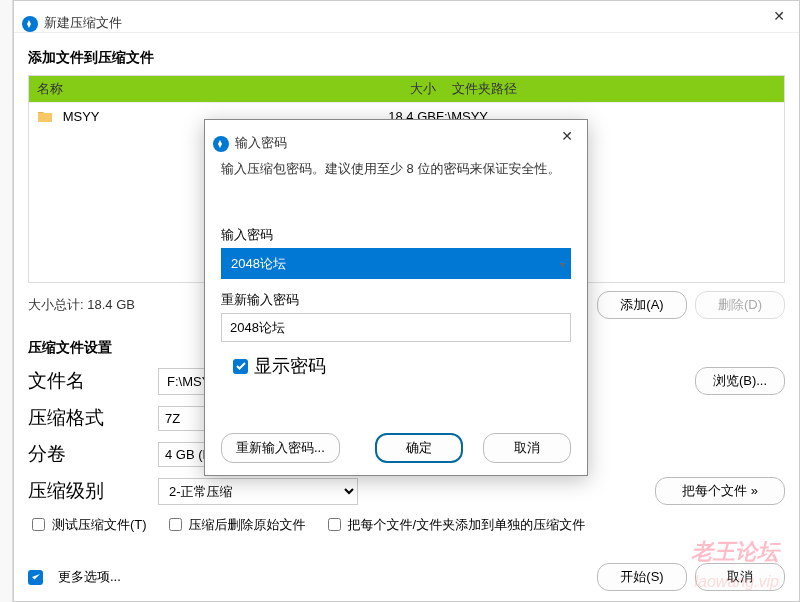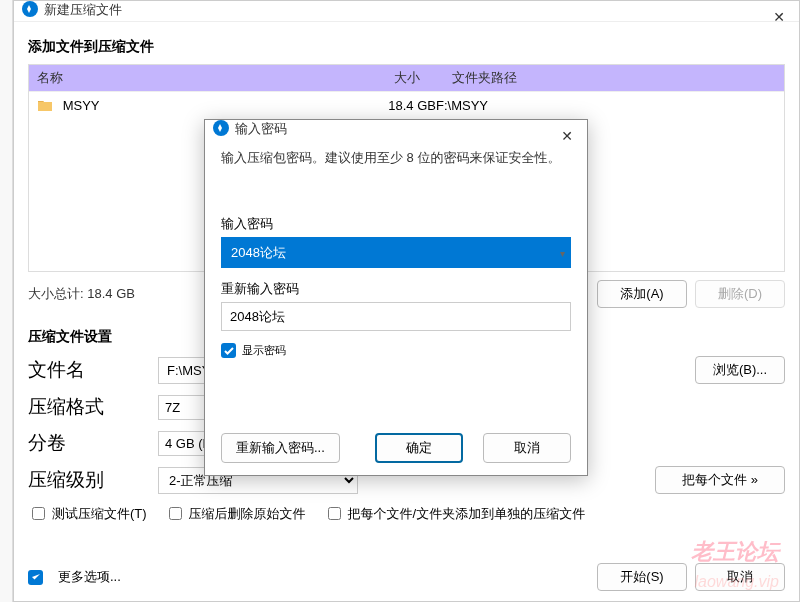--- a/index.html
+++ b/index.html
@@ -1,36 +1,36 @@
 <!DOCTYPE html>
 <html><head>
 <meta charset="utf-8">
 <style>
 * { box-sizing: border-box; font-family: "Segoe UI", "Microsoft YaHei", sans-serif; }
 body { margin: 0; width: 800px; height: 602px; background: #f5f5f5; overflow: hidden; font-size: 13px; }
 .window { position: absolute; left: 13px; top: 0; width: 787px; height: 602px; background: #fff; border: 1px solid #ccc; }
-.titlebar { height: 21px; display: flex; align-items: flex-start; padding-left: 8px; border-bottom: 1px solid #eee; }
+.titlebar { height: 32px; display: flex; align-items: flex-end; padding-left: 8px; border-bottom: 1px solid #eee; }
 .icon-circle { width: 16px; height: 16px; border-radius: 50%; background: #0078d4; display: inline-flex; align-items: center; justify-content: center; margin-right: 6px; }
 .icon-circle svg { width: 10px; height: 10px; fill: #fff; }
 .title-text { flex: 1; font-size: 13px; color: #333; }
 .close-x { width: 40px; height: 32px; display: flex; align-items: center; justify-content: center; color: #333; font-size: 14px; }
 .body { padding: 10px 14px; }
 .section-label { font-weight: bold; font-size: 14px; margin: 6px 0 8px 0; }
 .filelist { border: 1px solid #ddd; height: 208px; overflow: hidden; }
-.filelist-header { display: flex; background: #c4b5fd; border-bottom: 1px solid #eee; font-size: 13px; color: #333; gap: 16px; }
+.filelist-header { display: flex; background: #84cc16; border-bottom: 1px solid #eee; font-size: 13px; color: #333; }
 .filelist-header > div { padding: 4px 8px; }
 .col-name { flex: 1; }
 .col-size { width: 80px; text-align: right; }
 .col-path { width: 340px; }
 .filelist-row { display: flex; font-size: 13px; padding: 4px 8px; }
 .filelist-row > div { padding: 2px 0; }
 .folder-icon { width: 16px; height: 14px; display: inline-block; margin-right: 6px; vertical-align: -2px; }
 .totals { margin-top: 8px; font-size: 13px; color: #333; display: flex; align-items: center; }
 .totals .spacer { flex: 1; }
-.btn { border: 1px solid #bbb; background: #fdfdfd; padding: 4px 14px; font-size: 13px; border-radius: 4px; cursor: pointer; }
+.btn { border: 1px solid #bbb; background: #fdfdfd; padding: 4px 14px; font-size: 13px; border-radius: 12px; cursor: pointer; }
 .btn + .btn { margin-left: 8px; }
 .btn.wide { min-width: 90px; }
 .btn.disabled { color: #aaa; border-color: #ddd; }
 .settings-label { font-weight: bold; font-size: 14px; margin: 20px 0 8px 0; }
 .form-row { display: flex; align-items: center; margin: 10px 0; }
 .form-label { width: 130px; font-size: 19px; }
 .form-input { flex: 1; max-width: 200px; padding: 5px 8px; border: 1px solid #ccc; font-size: 13px; }
 .form-select { flex: 1; max-width: 200px; padding: 4px 6px; border: 1px solid #ccc; font-size: 13px; background: #fff; }
 .form-row .right-btn { margin-left: auto; }
 .checkbox-row { display: flex; gap: 18px; align-items: center; margin-top: 8px; }
@@ -48,21 +48,21 @@
 .modal { position: absolute; left: 204px; top: 119px; width: 384px; height: 357px; background: #fff; border: 1px solid #888; box-shadow: 0 4px 20px rgba(0,0,0,.25); z-index: 10; }
 .modal .titlebar { border-bottom: none; }
 .modal-body { padding: 8px 16px; }
 .hint { font-size: 13px; color: #333; margin-bottom: 48px; }
 .field-label { font-size: 13px; margin-bottom: 4px; margin-top: 12px; }
 .pwd-input-wrap { position: relative; }
 .pwd-input { width: 100%; padding: 6px 24px 6px 8px; border: 2px solid #0078d4; font-size: 13px; background: #fff; }
 .pwd-input.selected { background: #0078d4; color: #fff; }
 .pwd-chevron { position: absolute; right: 6px; top: 50%; transform: translateY(-50%); color: #666; font-size: 10px; pointer-events: none; }
 .pwd-input2 { width: 100%; padding: 6px 8px; border: 1px solid #ccc; font-size: 13px; }
-.show-pwd { display: flex; align-items: center; gap: 6px; margin-top: 12px; font-size: 11px; }
+.show-pwd { display: flex; align-items: center; gap: 6px; margin-top: 12px; font-size: 18px; margin-left: 12px; }
 .show-pwd .cb { width: 15px; height: 15px; background: #0078d4; border-radius: 3px; display: flex; align-items: center; justify-content: center; }
 .show-pwd .cb svg { width: 10px; height: 10px; fill: #fff; }
 .modal-footer { position: absolute; bottom: 12px; left: 16px; right: 16px; display: flex; gap: 14px; justify-content: space-between; }
 .modal-footer .btn { flex: 0 0 auto; min-width: 88px; }
 .btn.primary { border: 2px solid #0369a1; font-weight: 500; }
 </style>
 </head>
 <body>
 
 <div class="sidebar-stub"></div>

